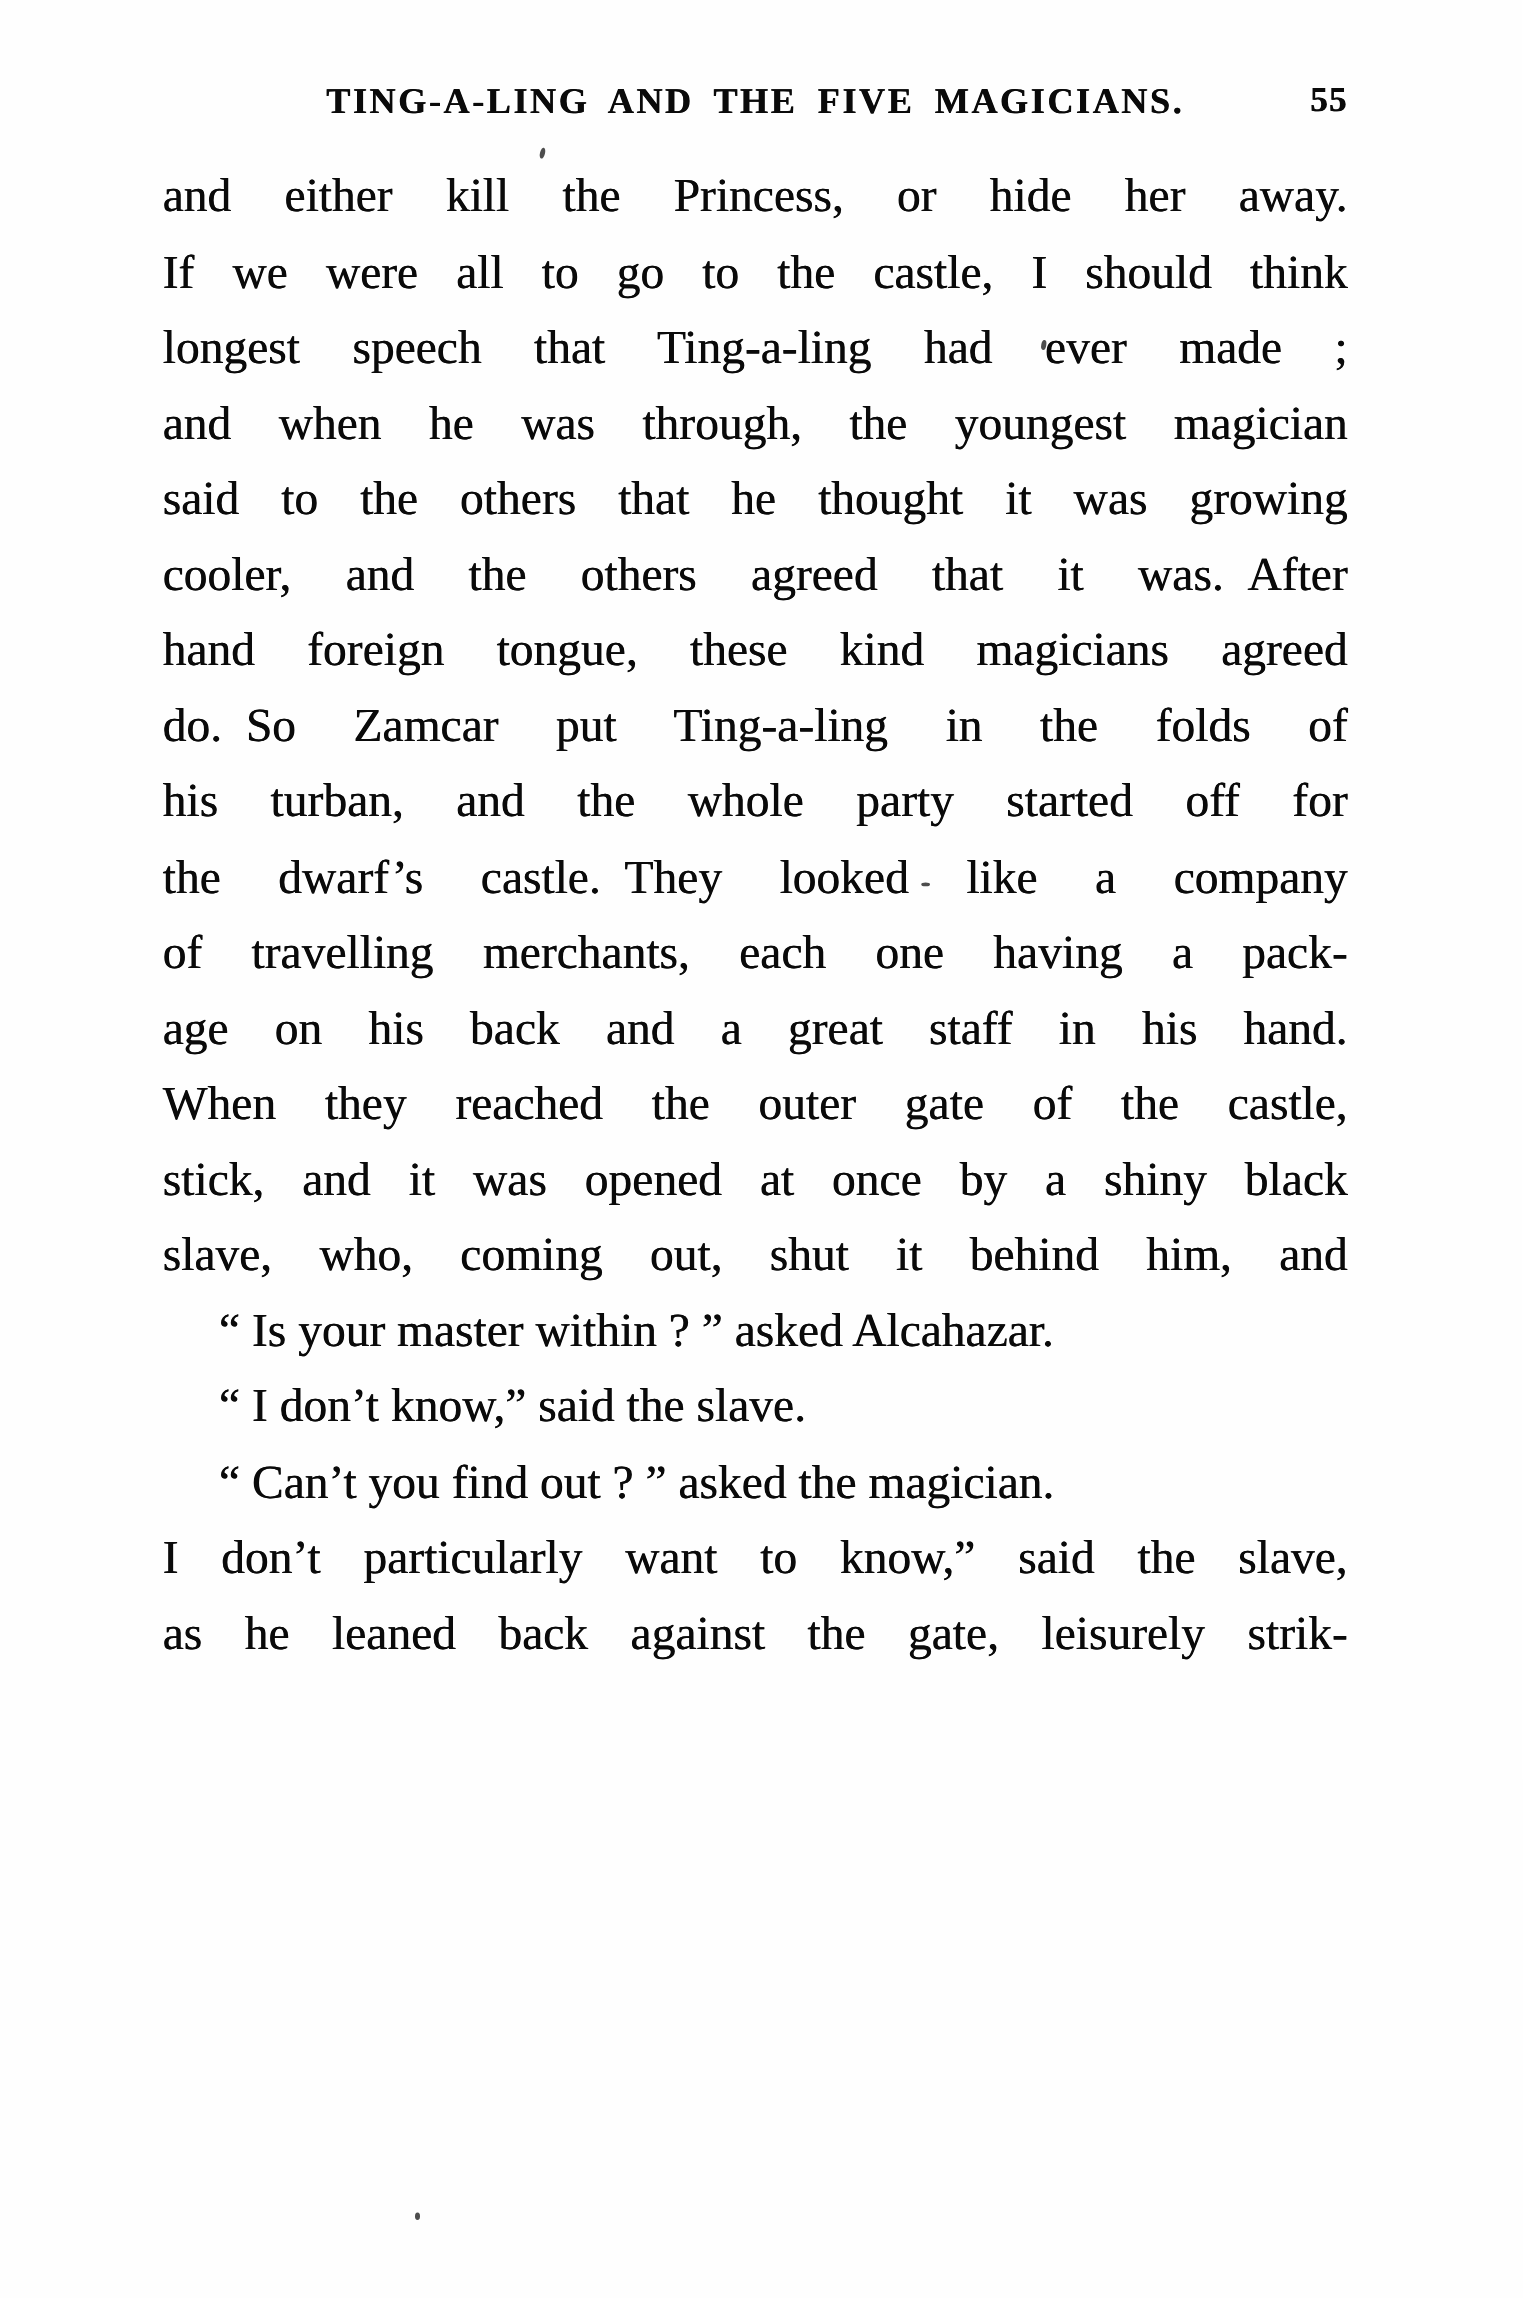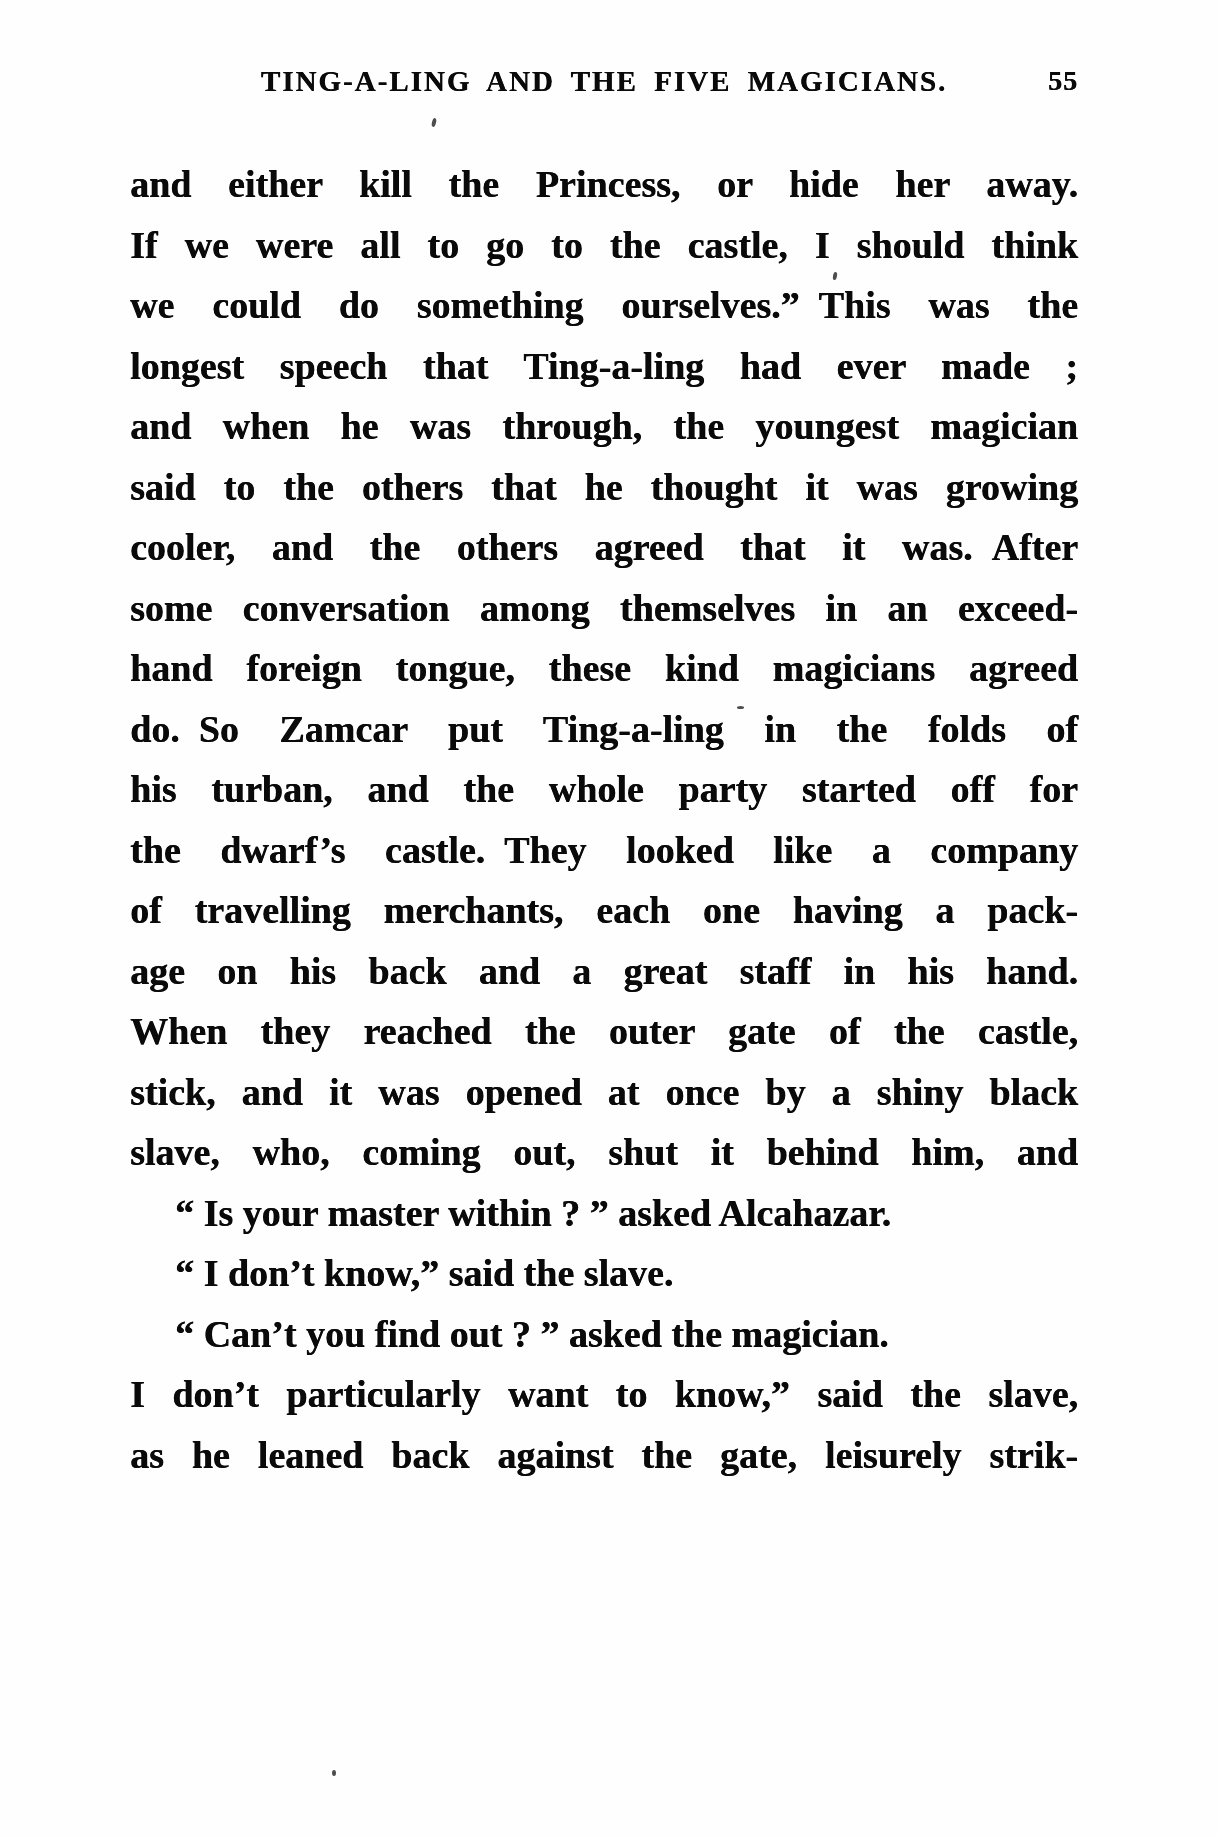--- a/index.html
+++ b/index.html
@@ -36,26 +36,26 @@
     right: 0;
     top: 0;
     font-size: 28px;
     line-height: 38px;
     letter-spacing: 1px;
     font-weight: 700;
     text-shadow: 0.5px 0 0 currentColor;
   }
   .text-block {
     position: absolute;
-    top: 154px;
+    top: 127px;
     left: 130px;
     width: 948px;
     font-size: 38px;
     line-height: 60.5px;
-    font-weight: 700;
+    font-weight: 400;
     text-shadow: 0.4px 0 0 currentColor;
   }
   .line {
     text-align: justify;
     text-align-last: justify;
   }
   .line.flush {
     text-align: left;
     text-align-last: auto;
   }
@@ -80,26 +80,24 @@
 
   <div class="running-head">
     <span>TING-A-LING AND THE FIVE MAGICIANS.</span>
     <span class="page-number">55</span>
   </div>
 
   <div class="text-block">
 
     <div class="line">and either kill the Princess, or hide her away.</div>
     <div class="line">If we were all to go to the castle, I should think</div>
-    <div class="line">we could do something ourselves.” This was the</div>
     <div class="line">longest speech that Ting-a-ling had ever made ;</div>
     <div class="line">and when he was through, the youngest magician</div>
     <div class="line">said to the others that he thought it was growing</div>
     <div class="line">cooler, and the others agreed that it was. After</div>
-    <div class="line">some conversation among themselves in an exceed-</div>
     <div class="line">hand foreign tongue, these kind magicians agreed</div>
     <div class="line">do. So Zamcar put Ting-a-ling in the folds of</div>
     <div class="line">his turban, and the whole party started off for</div>
     <div class="line">the dwarf’s castle. They looked like a company</div>
     <div class="line">of travelling merchants, each one having a pack-</div>
     <div class="line">age on his back and a great staff in his hand.</div>
     <div class="line">When they reached the outer gate of the castle,</div>
     <div class="line">stick, and it was opened at once by a shiny black</div>
     <div class="line">slave, who, coming out, shut it behind him, and</div>
 

